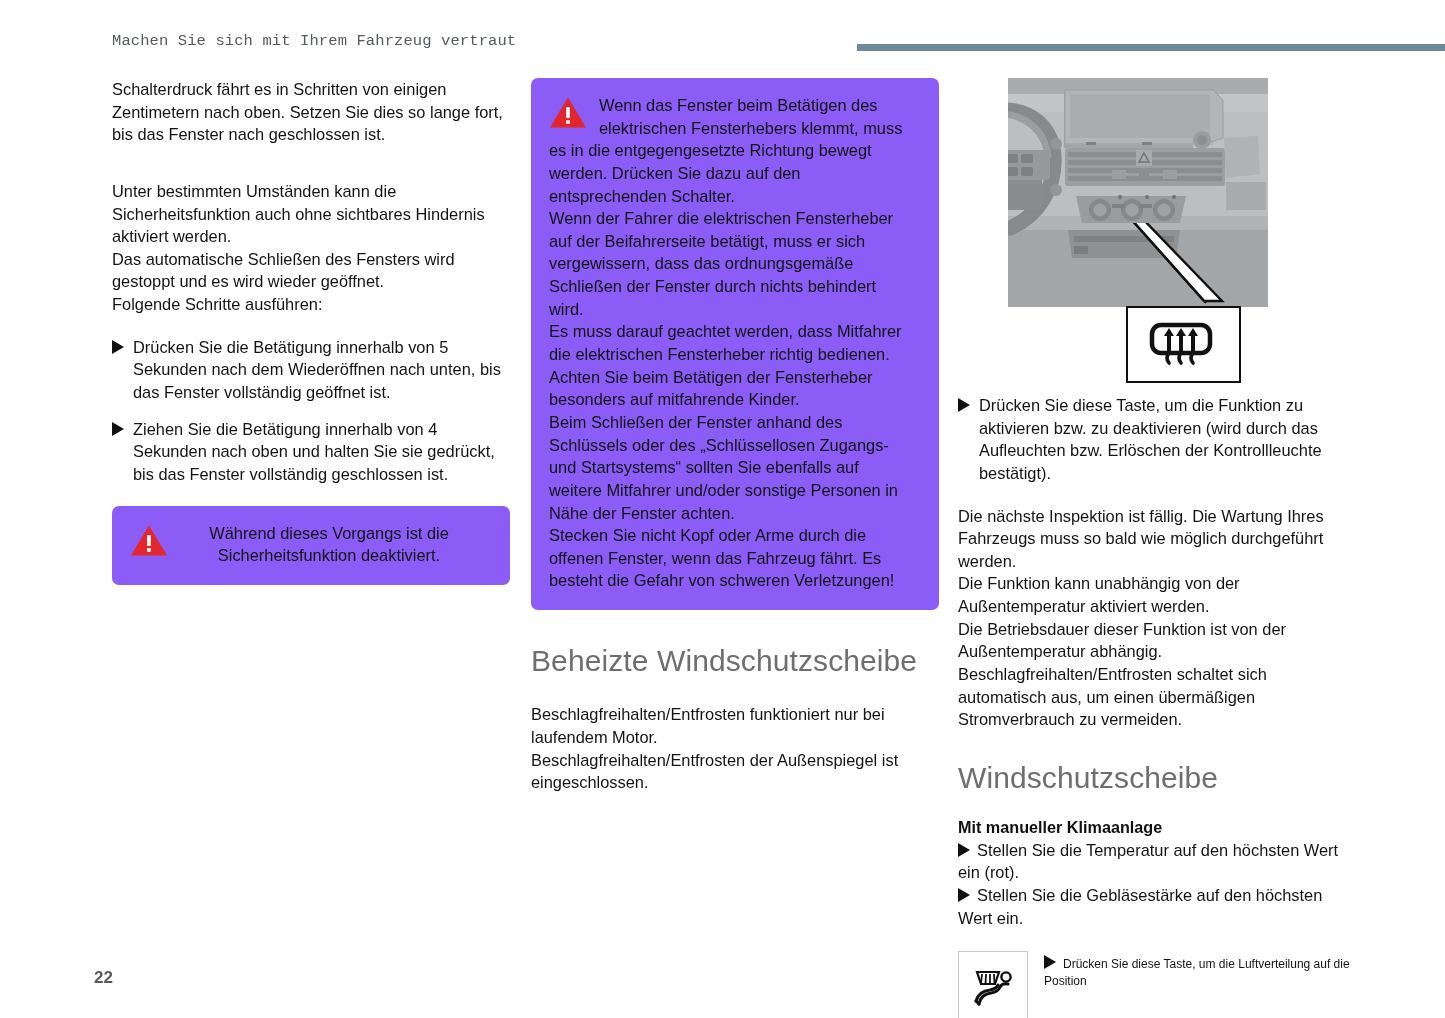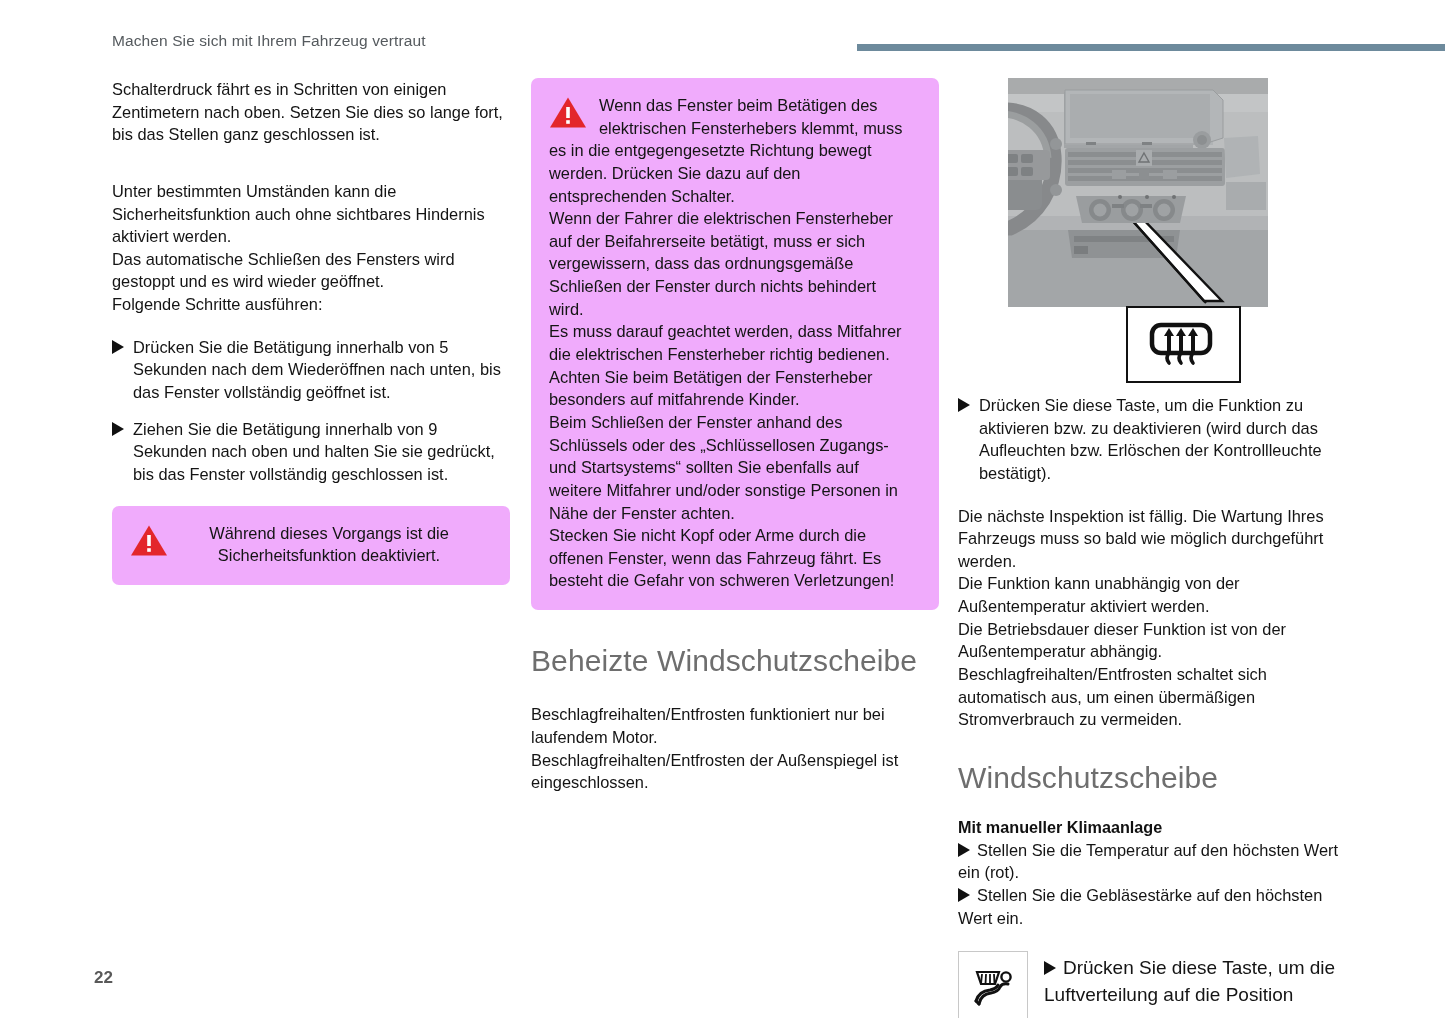--- a/index.html
+++ b/index.html
@@ -24,20 +24,21 @@
     height: 60px;
   }
   .header-title {
     position: absolute;
     left: 112px;
     top: 32px;
     font-size: 15.5px;
     color: #555a5e;
     letter-spacing: .1px;
     white-space: nowrap;
+    font-family: Liberation Mono, monospace;
   }
   .header-rule {
     position: absolute;
     left: 857px;
     top: 44px;
     width: 588px;
     height: 7px;
     background: #6d8a9c;
   }
 
@@ -95,21 +96,21 @@
     width: 0; height: 0;
     border-left: 12px solid #111;
     border-top: 7.5px solid transparent;
     border-bottom: 7.5px solid transparent;
     vertical-align: -1px;
     margin-right: 7px;
   }
 
   
   .notice {
-    background: #f0abfc;
+    background: #8b5cf6;
     border-radius: 7px;
     padding: 16px 32px 18px 18px;
     box-sizing: border-box;
     font-size: 16.4px;
     line-height: 1.38;
     color: #141414;
   }
   .notice p { margin: 0; }
   .warn-tri {
     float: left;
@@ -181,39 +182,39 @@
     width: 68px; height: 68px;
     border: 1px solid #c8c8c8;
     background: #fff;
     margin-right: 16px;
     display: flex;
     align-items: center;
     justify-content: center;
   }
   .icon-para .itext {
     flex: 1 1 auto;
-    font-size: 19px;
+    font-size: 12px;
     line-height: 1.38;
     color: #141414;
     padding-top: 4px;
   }
 </style>
 </head>
 <body>
 
 <div class="header">
   <div class="header-title">Machen Sie sich mit Ihrem Fahrzeug vertraut</div>
   <div class="header-rule"></div>
 </div>
 
 <div class="page-number">22</div>
 
 <div class="col col-1">
 
-  <p class="body">Schalterdruck fährt es in Schritten von einigen Zentimetern nach oben. Setzen Sie dies so lange fort, bis das Stellen ganz geschlossen ist.</p>
+  <p class="body">Schalterdruck fährt es in Schritten von einigen Zentimetern nach oben. Setzen Sie dies so lange fort, bis das Fenster nach geschlossen ist.</p>
 
   <div class="gap-s"></div>
 
 
   <div class="gap-m"></div>
 
   <p class="body">Unter bestimmten Umständen kann die Sicherheitsfunktion auch ohne sichtbares Hindernis aktiviert werden.</p>
   <p class="body">Das automatische Schließen des Fensters wird gestoppt und es wird wieder geöffnet.</p>
   <p class="body">Folgende Schritte ausführen:</p>
 
@@ -221,21 +222,21 @@
 
   <div class="bullet">
     <span class="tri"></span>
     <span class="btext">Drücken Sie die Betätigung innerhalb von 5 Sekunden nach dem Wiederöffnen nach unten, bis das Fenster vollständig geöffnet ist.</span>
   </div>
 
   <div class="gap-s"></div>
 
   <div class="bullet">
     <span class="tri"></span>
-    <span class="btext">Ziehen Sie die Betätigung innerhalb von 9 Sekunden nach oben und halten Sie sie gedrückt, bis das Fenster vollständig geschlossen ist.</span>
+    <span class="btext">Ziehen Sie die Betätigung innerhalb von 4 Sekunden nach oben und halten Sie sie gedrückt, bis das Fenster vollständig geschlossen ist.</span>
   </div>
 
   <div class="gap-m"></div>
 
   <div class="notice notice-small">
     <div class="warn-tri">
       <svg width="38" height="33" viewBox="0 0 38 33">
         <path d="M19 1.5 L37 31.5 L1 31.5 Z" fill="#e3262b"></path>
         <rect x="17.2" y="11" width="3.6" height="11" fill="#ffffff"></rect>
         <rect x="17.2" y="24.2" width="3.6" height="3.6" fill="#ffffff"></rect>

